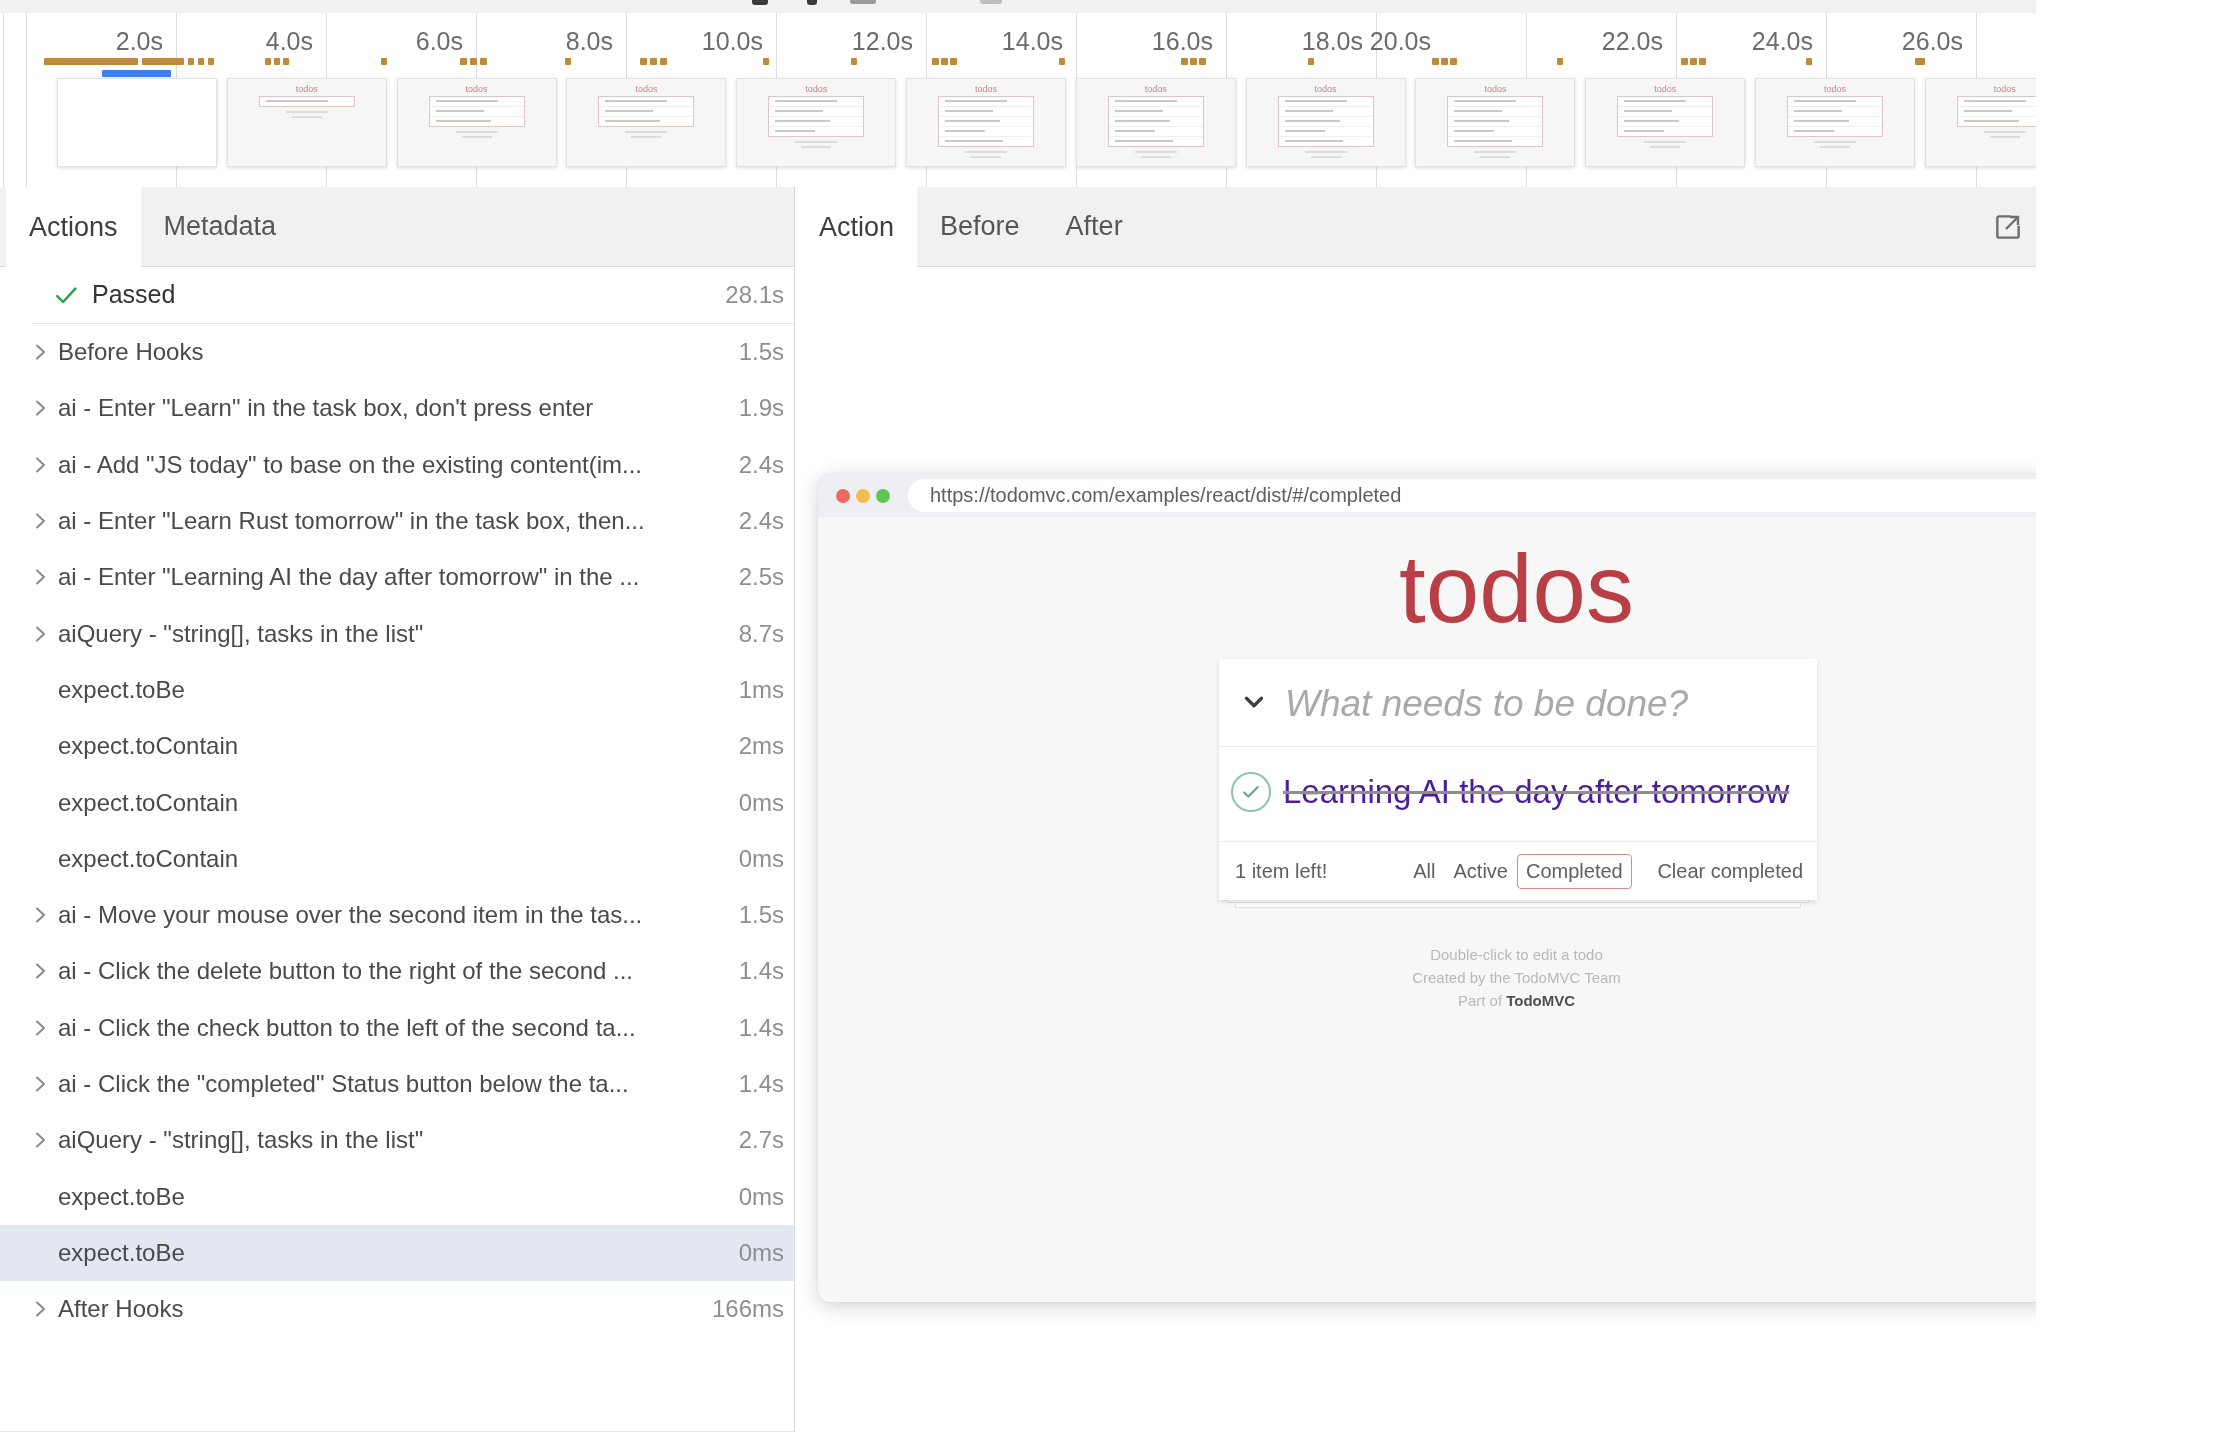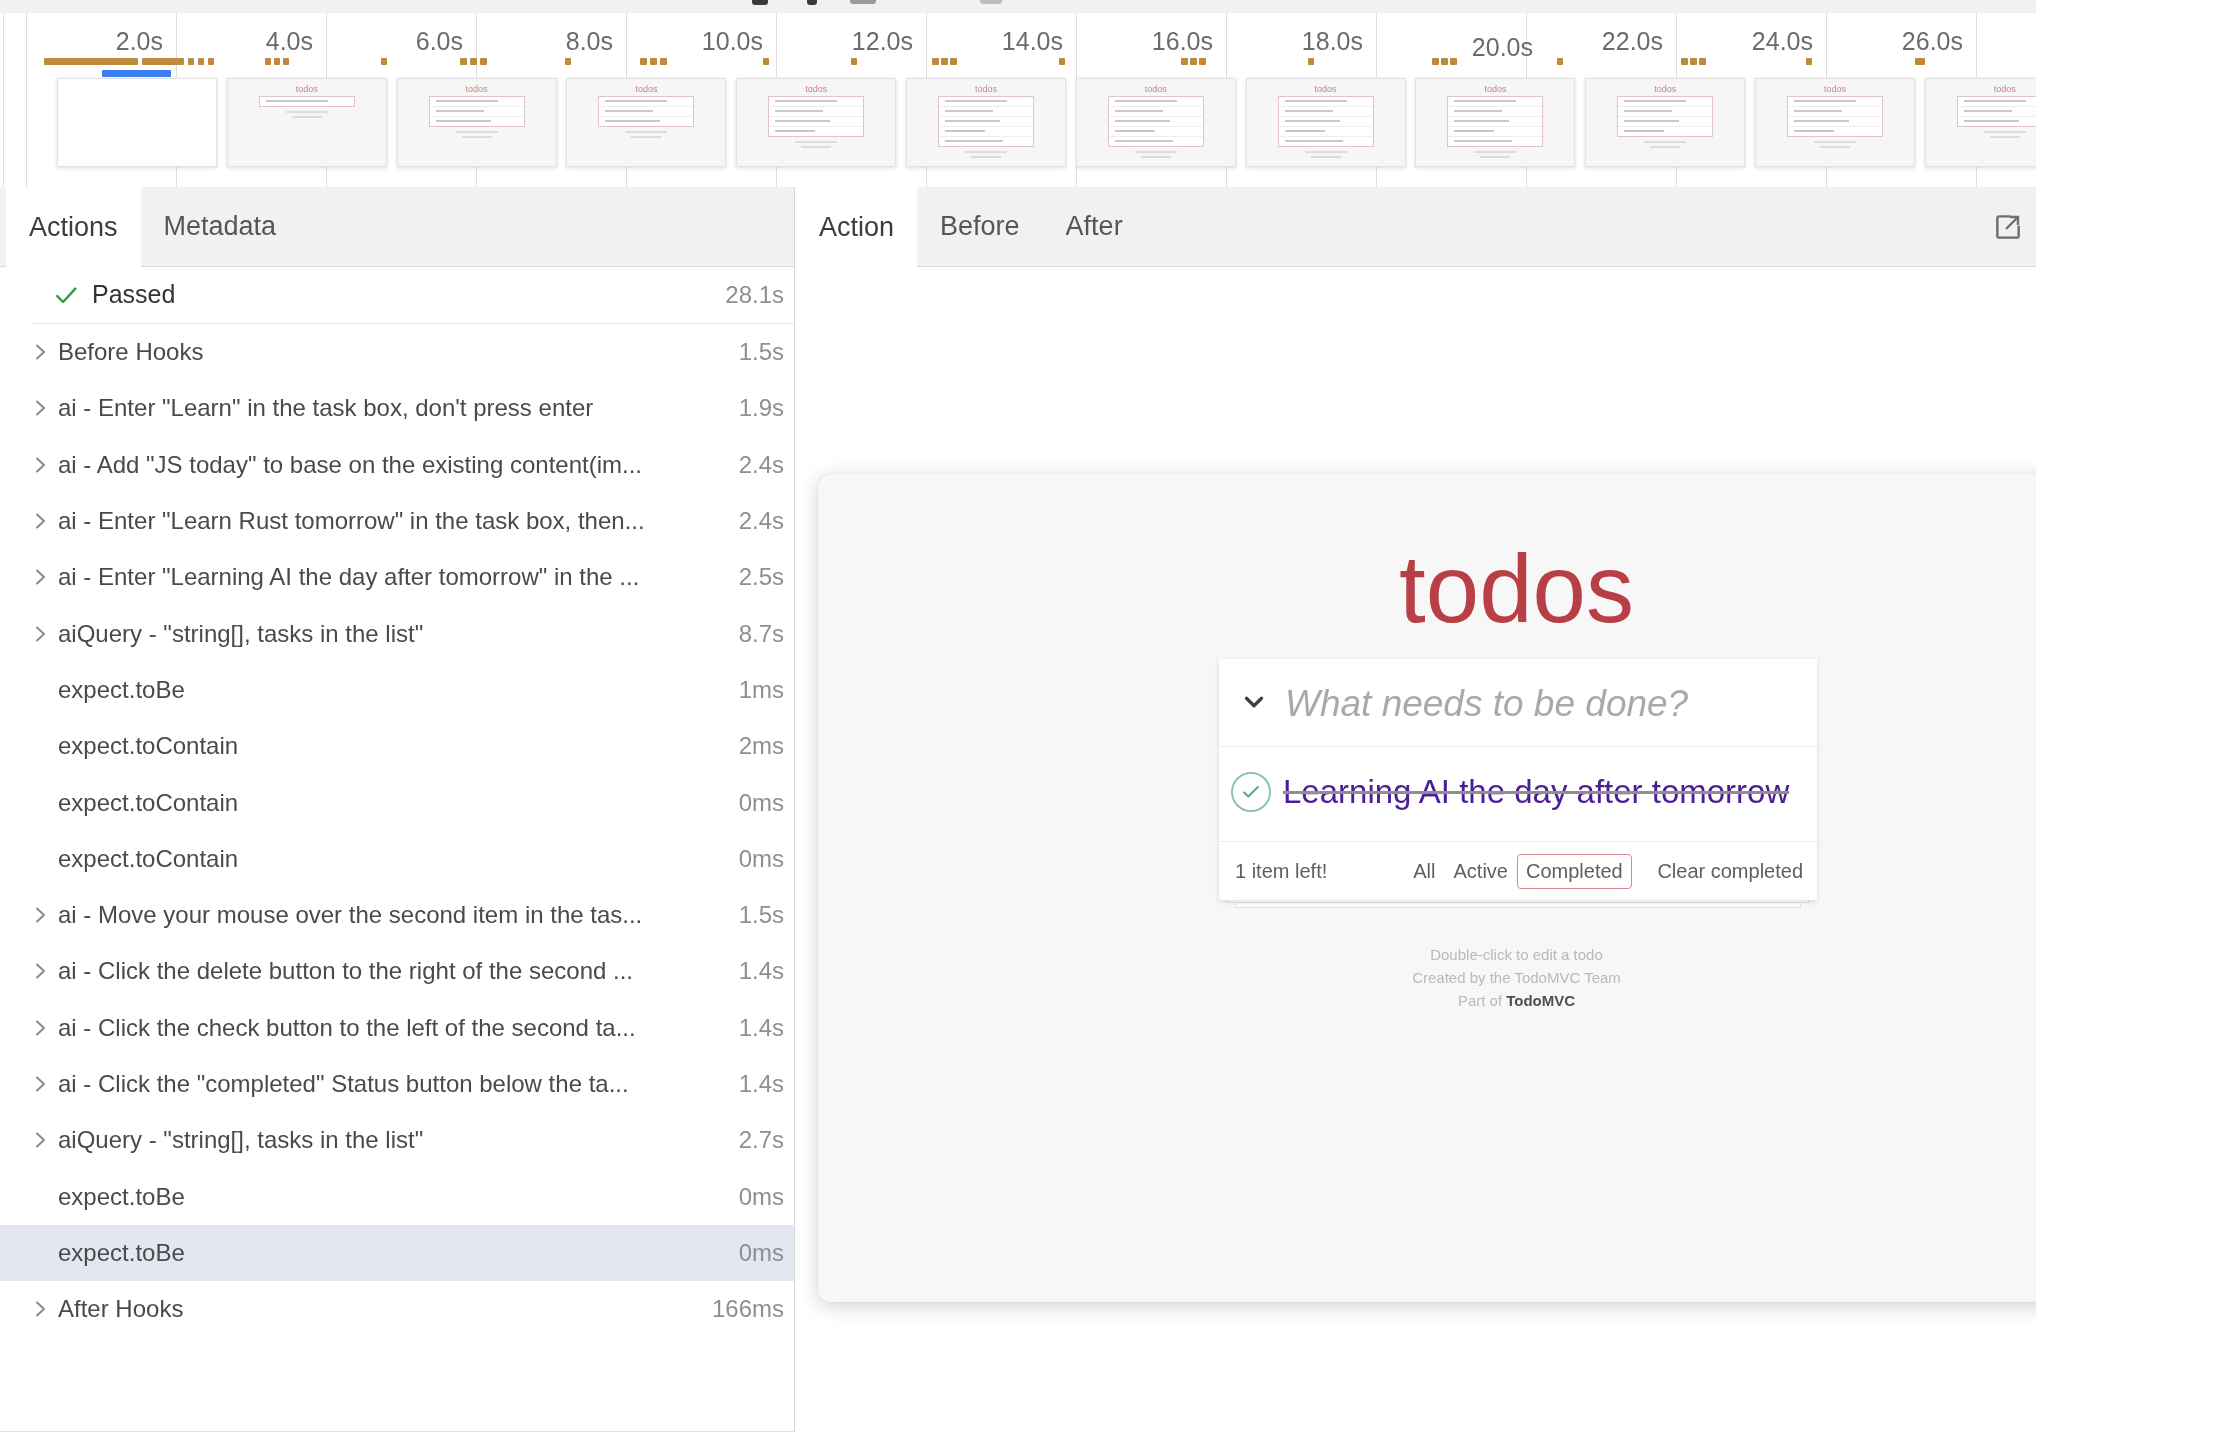--- a/index.html
+++ b/index.html
@@ -109,21 +109,21 @@
       <div class="tick-label" style="left: 623px;">10.0s</div>
       <div class="gridline" style="left: 926px;"></div>
       <div class="tick-label" style="left: 773px;">12.0s</div>
       <div class="gridline" style="left: 1076px;"></div>
       <div class="tick-label" style="left: 923px;">14.0s</div>
       <div class="gridline" style="left: 1226px;"></div>
       <div class="tick-label" style="left: 1073px;">16.0s</div>
       <div class="gridline" style="left: 1376px;"></div>
       <div class="tick-label" style="left: 1223px;">18.0s</div>
       <div class="gridline" style="left: 1526px;"></div>
-      <div class="tick-label" style="left: 1393px; margin-top: 6px;">20.0s</div>
+      <div class="tick-label" style="left: 1291px;">20.0s</div>
       <div class="gridline" style="left: 1676px;"></div>
       <div class="tick-label" style="left: 1523px;">22.0s</div>
       <div class="gridline" style="left: 1826px;"></div>
       <div class="tick-label" style="left: 1673px;">24.0s</div>
       <div class="gridline" style="left: 1976px;"></div>
       <div class="tick-label" style="left: 1823px;">26.0s</div>
       <div class="gridline" style="left: 2126px;"></div>
       <div class="tick-label" style="left: 1973px;">28.0s</div>
       <div class="tick-label" style="left: 2123px;">30.0s</div>
       <div class="mark" style="left: 44px; width: 94px; background: rgb(189, 138, 62);"></div>
@@ -551,20 +551,33 @@
       <div class="popout">
         <svg width="32" height="32" viewBox="0 0 24 24" fill="none">
             <path d="M14 4h-8.5a1.5 1.5 0 0 0-1.5 1.5v13a1.5 1.5 0 0 0 1.5 1.5h13a1.5 1.5 0 0 0 1.5-1.5V11" stroke="#6e6e6e" stroke-width="1.8"></path>
             <path d="M10.5 13.5L19.5 4.5M13.5 4.5h6v6" stroke="#6e6e6e" stroke-width="1.8"></path>
           </svg>
       </div>
     </div>
   </div>
 
   <div class="bwindow">
+    <div class="chrome">
+      <span class="dot r"></span>
+      <span class="dot y"></span>
+      <span class="dot g"></span>
+      <div class="urlpill">
+        <span>https://todomvc.com/examples/react/dist/#/completed</span>
+      </div>
+      <div class="menu">
+          <i></i>
+          <i></i>
+          <i></i>
+        </div>
+    </div>
     <div class="bcontent">
       <div class="todo-title">todos</div>
 
       <div class="stack" style="left:409px;top:381px;width:582px;height:5px;"></div>
       <div class="stack" style="left:417px;top:386px;width:566px;height:5px;"></div>
 
       <div class="todo-card">
         <div class="input-row">
           <span class="toggle-all">
             <svg width="30" height="30" viewBox="0 0 24 24" fill="none">

